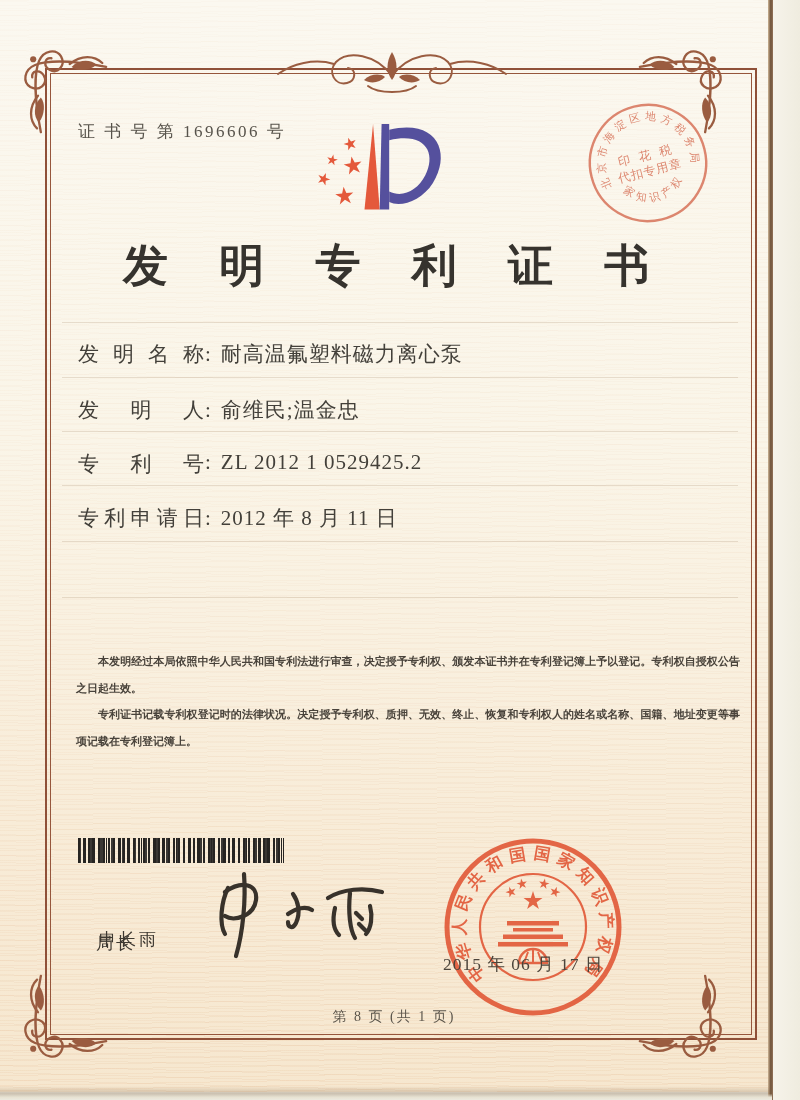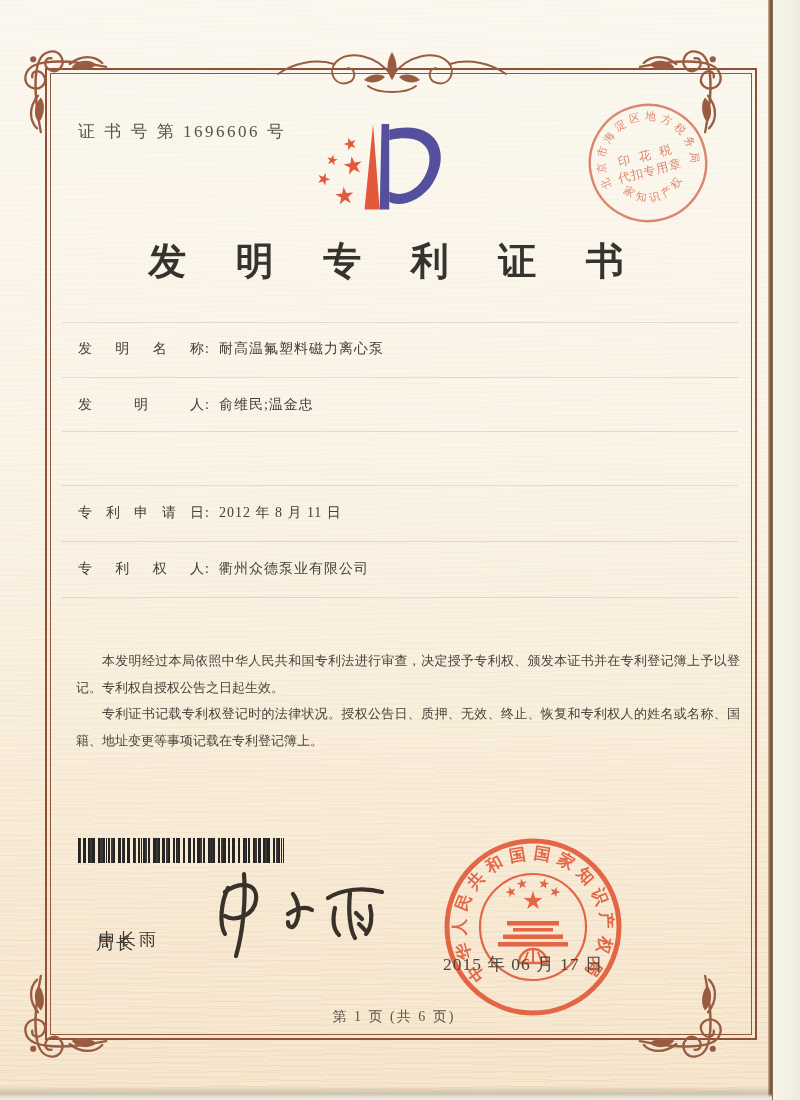--- a/index.html
+++ b/index.html
@@ -24,28 +24,28 @@
   .corner{position:absolute;width:96px;height:96px;}
   .c-tl{left:14px;top:40px;}
   .c-tr{right:40px;top:40px;transform:scaleX(-1);}
   .c-bl{left:14px;top:972px;transform:scaleY(-1);}
   .c-br{right:40px;top:972px;transform:scale(-1,-1);}
   .top-flourish{position:absolute;left:272px;top:40px;width:240px;height:70px;}
   .cert-no{position:absolute;left:78px;top:120px;font-size:17px;letter-spacing:2.5px;color:#57534b;}
   .logo{position:absolute;left:298px;top:110px;width:190px;height:125px;}
   .tax-stamp{position:absolute;left:568px;top:88px;width:160px;height:150px;opacity:.78;}
   .page-title{position:absolute;left:0;top:236px;width:772px;text-align:center;
-    font-size:38px;font-weight:bold;color:#36332e;letter-spacing:20px;text-indent:20px;}
+    font-size:45px;font-weight:bold;color:#36332e;letter-spacing:20px;text-indent:20px;}
   .sep{position:absolute;left:62px;width:676px;height:1px;background:rgba(158,126,96,.22);}
-  .field-row{position:absolute;left:78px;width:660px;height:26px;font-size:14px;color:#43403a;white-space:nowrap;}
+  .field-row{position:absolute;left:78px;width:660px;height:26px;font-size:21px;color:#43403a;white-space:nowrap;}
   .flabel{display:inline-block;width:126px;text-align:justify;text-align-last:justify;vertical-align:top;}
   .fcolon{display:inline-block;margin:0 10px 0 1px;}
   .fvalue{letter-spacing:1px;}
-  .paras{position:absolute;left:76px;top:648px;width:664px;font-size:13px;
-    line-height:26.5px;color:#49433b;text-align:justify;}
+  .paras{position:absolute;left:76px;top:648px;width:664px;font-size:11px;
+    line-height:26.5px;color:#49433b;text-align:justify;font-weight:bold;}
   .paras p{margin:0;text-indent:2em;}
   .barcode{position:absolute;left:78px;top:838px;width:206px;height:25px;
     background-image:
       repeating-linear-gradient(90deg,#262422 0 2px,transparent 2px 5px),
       repeating-linear-gradient(90deg,#262422 0 1px,transparent 1px 7px),
       repeating-linear-gradient(90deg,#3a3734 0 3px,transparent 3px 11px);}
   .director-title{position:absolute;left:96px;top:896px;font-size:17px;color:#3d3831;
     font-family:"Liberation Sans","DejaVu Sans",sans-serif;letter-spacing:3px;margin-top:36px;}
   .director-name{position:absolute;left:99px;top:928px;font-size:17px;color:#3d3831;
     font-family:"Liberation Sans","DejaVu Sans",sans-serif;letter-spacing:3px;}
@@ -178,30 +178,30 @@
   <div class="sep" style="top:485px"></div>
   <div class="sep" style="top:541px"></div>
   <div class="sep" style="top:597px"></div>
 
   <div class="field-row" style="top:340px">
     <span class="flabel">发明名称</span><span class="fcolon">:</span><span class="fvalue">耐高温氟塑料磁力离心泵</span>
   </div>
   <div class="field-row" style="top:396px">
     <span class="flabel">发明人</span><span class="fcolon">:</span><span class="fvalue">俞维民;温金忠</span>
   </div>
+  <div class="field-row" style="top:450px">
+    <span class="flabel">专利号</span><span class="fcolon">:</span><span class="fvalue">ZL 2012 1 0529425.2</span>
+  </div>
   <div class="field-row" style="top:504px">
     <span class="flabel">专利申请日</span><span class="fcolon">:</span><span class="fvalue">2012 年 8 月 11 日</span>
   </div>
-  <div class="field-row" style="top:560px">
-    <span class="flabel">专利权人</span><span class="fcolon">:</span><span class="fvalue">衢州众德泵业有限公司</span>
-  </div>
 
   <div class="paras">
     <p>本发明经过本局依照中华人民共和国专利法进行审查，决定授予专利权、颁发本证书并在专利登记簿上予以登记。专利权自授权公告之日起生效。</p>
-    <p>专利证书记载专利权登记时的法律状况。授权公告日、质押、无效、终止、恢复和专利权人的姓名或名称、国籍、地址变更等事项记载在专利登记簿上。</p>
+    <p>专利证书记载专利权登记时的法律状况。决定授予专利权、质押、无效、终止、恢复和专利权人的姓名或名称、国籍、地址变更等事项记载在专利登记簿上。</p>
   </div>
 
   <div class="barcode"></div>
 
   <div class="director-title">局长</div>
   <div class="director-name">申长雨</div>
 
   <svg class="signature" viewBox="0 0 210 95">
     <g stroke="#38322b" fill="none" stroke-width="4.2" stroke-linecap="round" stroke-linejoin="round">
       <path d="M30,20 C23,34 21,56 27,66"></path>
@@ -237,18 +237,18 @@
       <rect x="-20" y="1" width="40" height="3.5"></rect>
       <rect x="-30" y="7.5" width="60" height="4.5"></rect>
       <rect x="-35" y="15" width="70" height="4.5"></rect>
       <path d="M-14,36 A14,14 0 0,1 14,36 Z" fill="none" stroke="#e0512f" stroke-width="2.4"></path>
       <path d="M0,36 L0,23 M-9,36 L-5,25 M9,36 L5,25" stroke="#e0512f" stroke-width="2" fill="none"></path>
     </g>
   </svg>
 
   <div class="issue-date">2015 年 06 月 17 日</div>
 
-  <div class="page-footer">第 1 页 (共 6 页)</div>
+  <div class="page-footer">第 8 页 (共 1 页)</div>
 </div>
 
 <div class="page-edge-right"></div>
 <div class="page-gutter-right"></div>
 <div class="page-edge-bottom"></div>
 
 </body></html>

